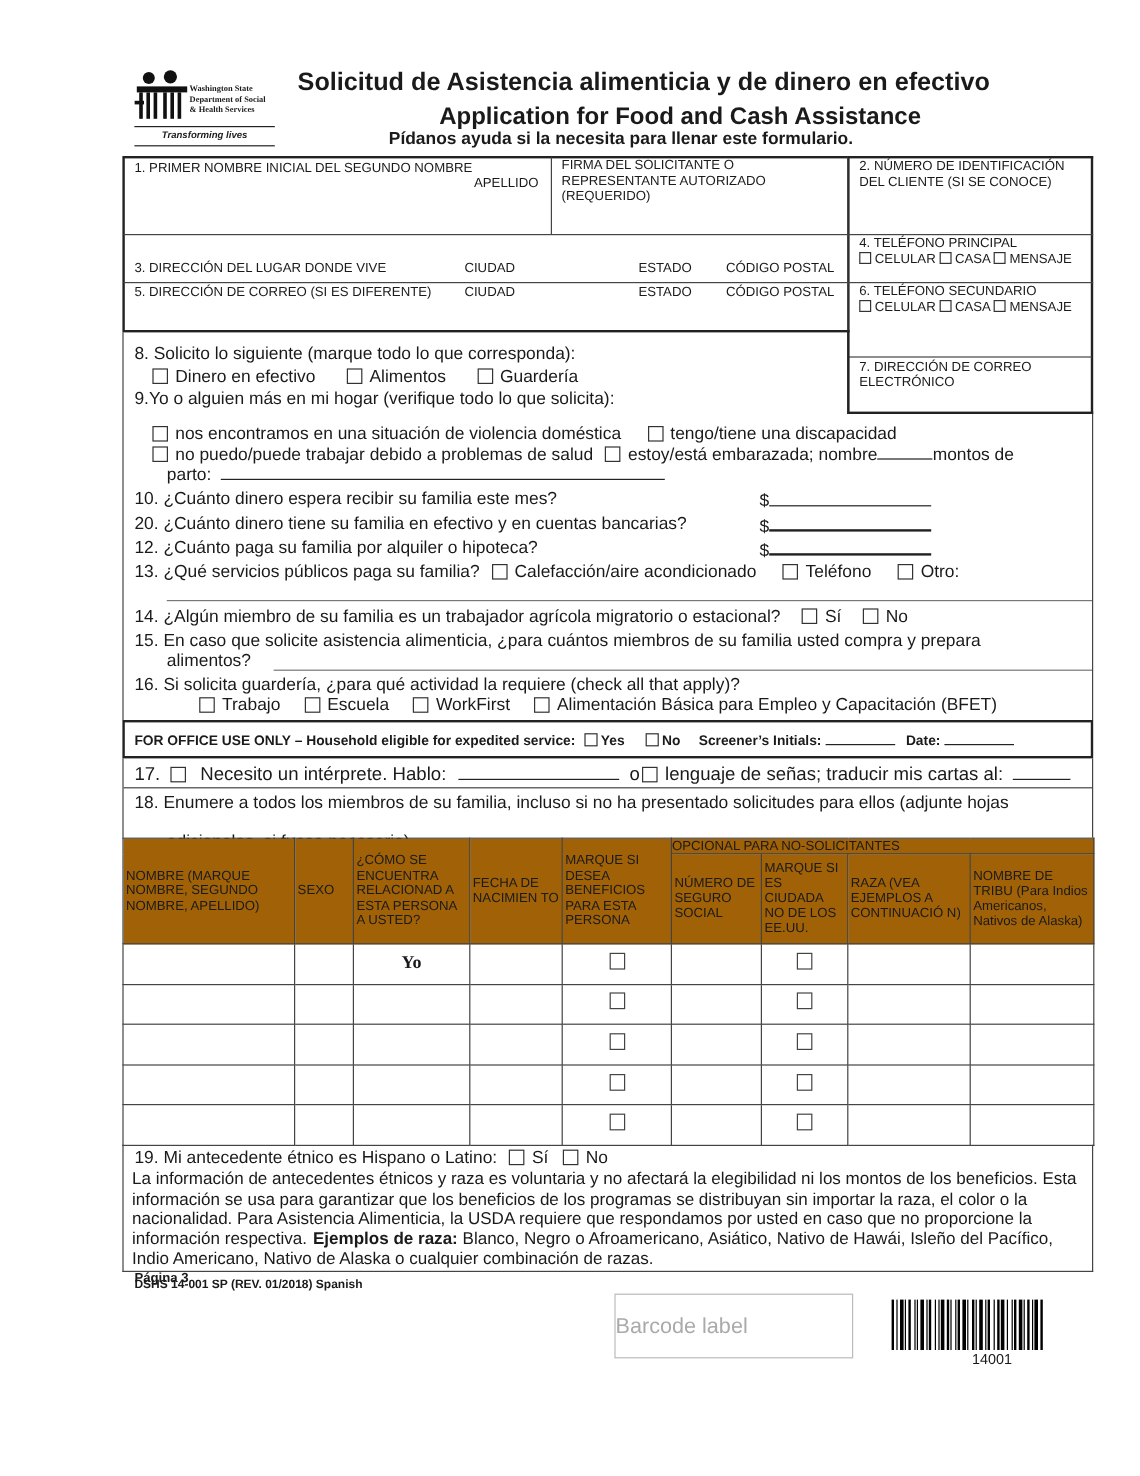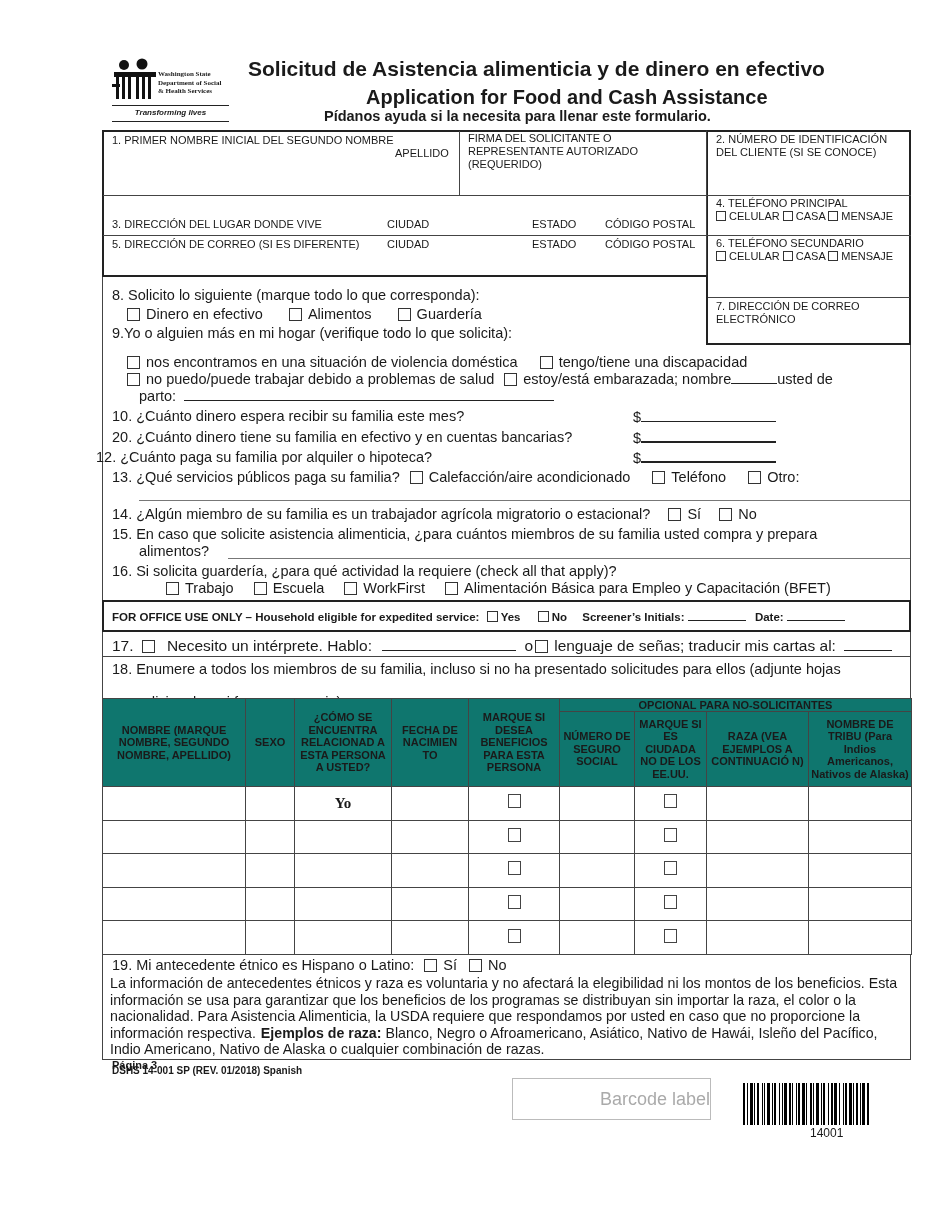--- a/index.html
+++ b/index.html
@@ -12,25 +12,25 @@
   .q { font-size: 14.5px; line-height: 17px; }
   .line { display: inline-block; border-bottom: 1px solid #222; }
   .hline { position: absolute; height: 0; border-top: 1px solid #444; }
   .vline { position: absolute; width: 0; border-left: 1px solid #444; }
   
   .title { font-weight: bold; font-size: 21px; }
   .subtitle { font-weight: bold; font-size: 20px; }
   
   table.members { position: absolute; left: 102px; top: 698px; width: 809px; border-collapse: collapse; table-layout: fixed; }
   table.members th, table.members td { border: 1px solid #444; }
-  table.members th { background: #0f766e; font-size: 11px; font-weight: bold; text-align: center; line-height: 12.5px; padding: 2px 2px; vertical-align: middle; }
+  table.members th { background: #a16207; font-size: 11px; font-weight: normal; text-align: left; line-height: 12.5px; padding: 2px 2px; vertical-align: middle; }
   table.members td { height: 33.6px; text-align: center; vertical-align: middle; }
   .yo { font-family: "Liberation Serif", serif; font-weight: bold; font-size: 15px; }
   .cb-t { display: inline-block; width: 13px; height: 14px; border: 1px solid #444; background: #fff; }
-  .barcode-box { position: absolute; left: 512px; top: 1078px; width: 199px; height: 42px; border: 1.5px solid #bbb; color: #aaa; font-size: 18px; display: flex; align-items: center; justify-content: flex-end; }
+  .barcode-box { position: absolute; left: 512px; top: 1078px; width: 199px; height: 54px; border: 1.5px solid #bbb; color: #aaa; font-size: 18px; display: flex; align-items: center; justify-content: flex-start; }
   .bars { position: absolute; left: 743px; top: 1083px; width: 167px; height: 42px; display: flex; align-items: stretch; }
   .bars span { display: block; height: 100%; background: #000; }
 </style>
 </head>
 <body>
 
 <div class="abs" style="left:112px;top:58px;width:117px;height:66px;">
   <svg class="abs" style="left:0;top:0;" width="46" height="44" viewBox="0 0 46 44">
     <circle cx="12" cy="7" r="5" fill="#111"></circle>
       <circle cx="30" cy="6" r="5.5" fill="#111"></circle>
@@ -113,32 +113,32 @@
   <span class="cb" style="margin-left:22px;"></span><span>Guardería</span>
 </div>
 
 <div class="abs q" style="left:112px;top:325px;white-space:nowrap;">9.Yo o alguien más en mi hogar (verifique todo lo que solicita):</div>
 <div class="abs q" style="left:127px;top:354px;white-space:nowrap;">
   <span class="cb"></span><span>nos encontramos en una situación de violencia doméstica</span>
   <span class="cb" style="margin-left:18px;"></span><span>tengo/tiene una discapacidad</span>
 </div>
 <div class="abs q" style="left:127px;top:371px;white-space:nowrap;">
   <span class="cb"></span><span>no puedo/puede trabajar debido a problemas de salud</span>
-  <span class="cb" style="margin-left:6px;"></span><span>estoy/está embarazada; nombre</span><span class="line" style="width:46px;"></span><span>usted de</span>
+  <span class="cb" style="margin-left:6px;"></span><span>estoy/está embarazada; nombre</span><span class="line" style="width:46px;"></span><span>montos de</span>
 </div>
 <div class="abs q" style="left:139px;top:388px;white-space:nowrap;">
   <span>parto:</span>
   <span class="line" style="width:370px;margin-left:4px;"></span>
 </div>
 
 <div class="abs q" style="left:112px;top:408px;white-space:nowrap;">10.  ¿Cuánto dinero espera recibir su familia este mes?</div>
 <div class="abs q" style="left:633px;top:408px;"><span>$</span><span class="line" style="width:135px;height:14px;"></span></div>
 <div class="abs q" style="left:112px;top:429px;white-space:nowrap;">20.  ¿Cuánto dinero tiene su familia en efectivo y en cuentas bancarias?</div>
 <div class="abs q" style="left:633px;top:429px;"><span>$</span><span class="line" style="width:135px;height:14px;border-bottom-width:2px;"></span></div>
-<div class="abs q" style="left:96px;top:449px;white-space:nowrap;">12.  ¿Cuánto paga su familia por alquiler o hipoteca?</div>
+<div class="abs q" style="left:112px;top:449px;white-space:nowrap;">12.  ¿Cuánto paga su familia por alquiler o hipoteca?</div>
 <div class="abs q" style="left:633px;top:449px;"><span>$</span><span class="line" style="width:135px;height:14px;border-bottom-width:2px;"></span></div>
 
 <div class="abs q" style="left:112px;top:469px;white-space:nowrap;">
   <span>13.  ¿Qué servicios públicos paga su familia?</span>
   <span class="cb" style="margin-left:6px;"></span><span>Calefacción/aire acondicionado</span>
   <span class="cb" style="margin-left:18px;"></span><span>Teléfono</span>
   <span class="cb" style="margin-left:18px;"></span><span>Otro:</span>
 </div>
 <div class="hline" style="left:139px;top:500px;width:771px;border-color:#777;"></div>
 

